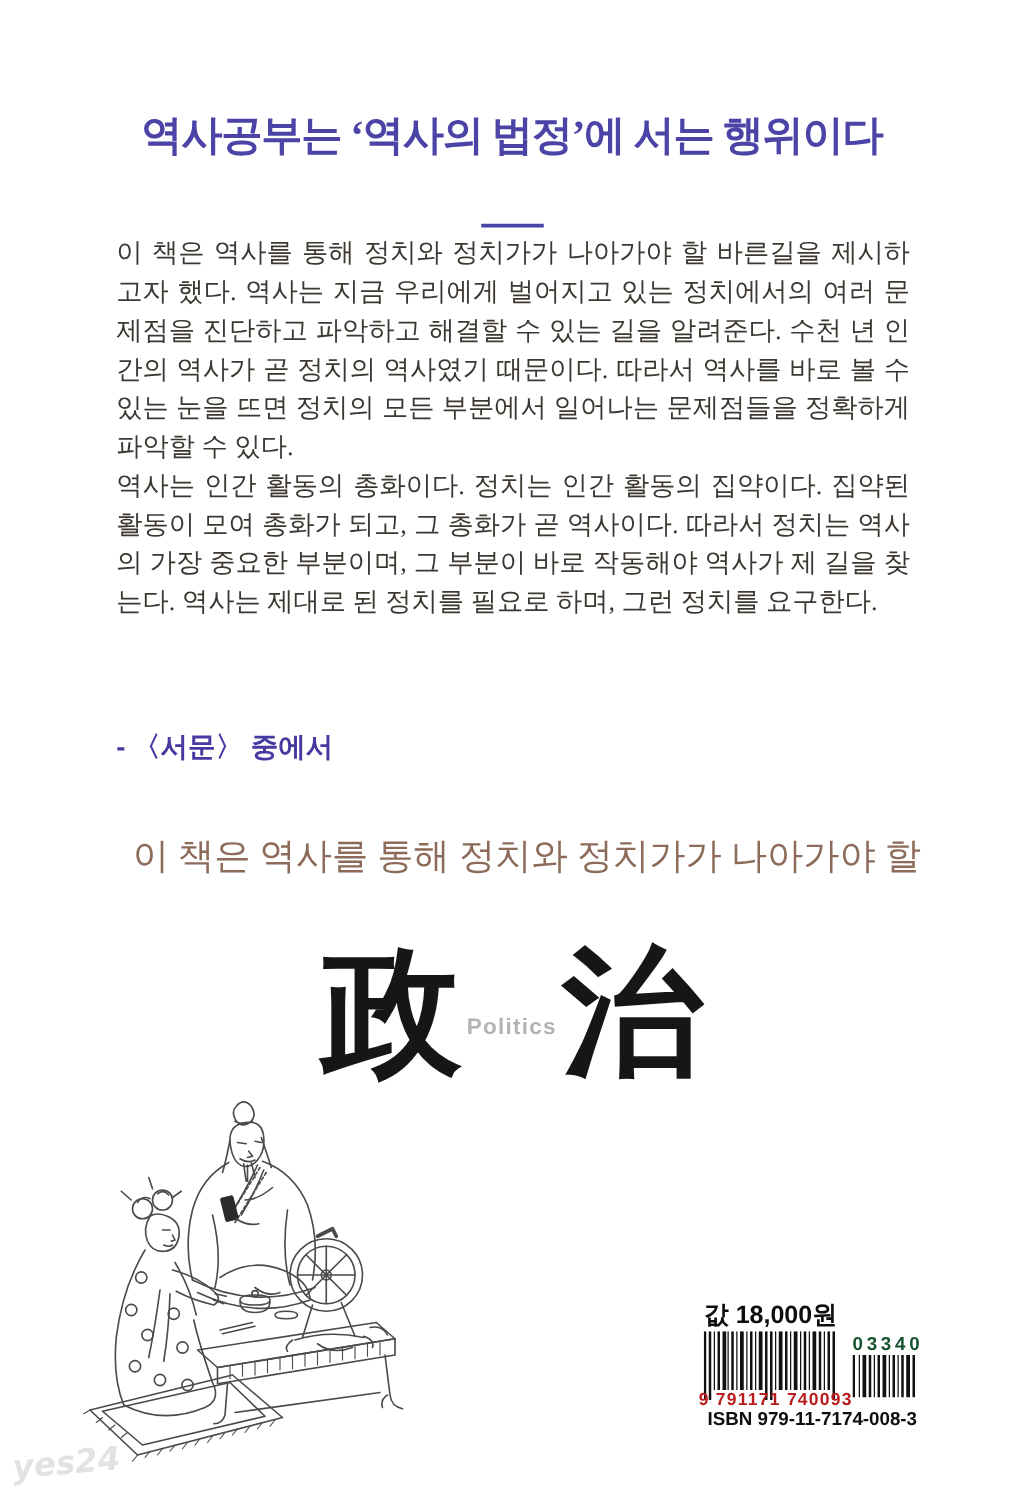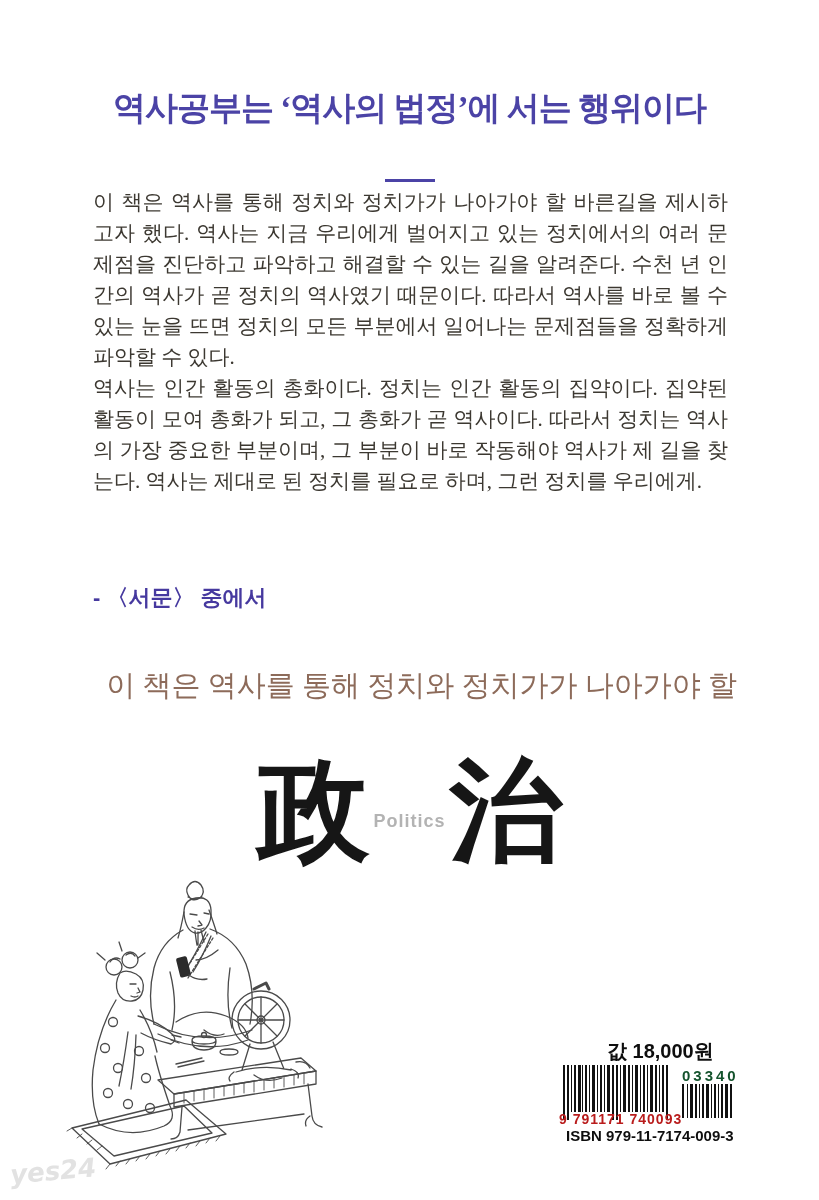--- a/index.html
+++ b/index.html
@@ -61,21 +61,20 @@
   }
   .illustration {
     position:absolute; left:58px; top:872px;
     width:332px; height:298px;
   }
   .price-label {
     position:absolute; left:563px; top:1038px;
     font-family:"Liberation Sans","DejaVu Sans",sans-serif;
     font-weight:bold; font-size:20px; color:#0e0e0e;
     white-space:nowrap;
-    margin-left:44px;
   }
   .barcode-main { position:absolute; left:563px; top:1065px; }
   .barcode-main-number {
     position:absolute; left:559px; top:1111px; width:116px;
     font-family:"Liberation Sans","DejaVu Sans",sans-serif;
     font-weight:bold; font-size:14px; color:#b91c1c;
     white-space:nowrap; letter-spacing:1px;
   }
   .barcode-addon-number {
     position:absolute; left:682px; top:1067px;
@@ -102,21 +101,21 @@
 <body>
 
 <div class="cover">
 
   <h1 class="headline">역사공부는 ‘역사의 법정’에 서는 행위이다</h1>
 
   <div class="divider"></div>
 
   <div class="body-text">
     <p>이 책은 역사를 통해 정치와 정치가가 나아가야 할 바른길을 제시하고자 했다. 역사는 지금 우리에게 벌어지고 있는 정치에서의 여러 문제점을 진단하고 파악하고 해결할 수 있는 길을 알려준다. 수천 년 인간의 역사가 곧 정치의 역사였기 때문이다. 따라서 역사를 바로 볼 수 있는 눈을 뜨면 정치의 모든 부분에서 일어나는 문제점들을 정확하게 파악할 수 있다.</p>
-    <p>역사는 인간 활동의 총화이다. 정치는 인간 활동의 집약이다. 집약된 활동이 모여 총화가 되고, 그 총화가 곧 역사이다. 따라서 정치는 역사의 가장 중요한 부분이며, 그 부분이 바로 작동해야 역사가 제 길을 찾는다. 역사는 제대로 된 정치를 필요로 하며, 그런 정치를 우리에게.</p>
+    <p>역사는 인간 활동의 총화이다. 정치는 인간 활동의 집약이다. 집약된 활동이 모여 총화가 되고, 그 총화가 곧 역사이다. 따라서 정치는 역사의 가장 중요한 부분이며, 그 부분이 바로 작동해야 역사가 제 길을 찾는다. 역사는 제대로 된 정치를 필요로 하며, 그런 정치를 요구한다.</p>
   </div>
 
   <div class="quote-source">- 〈서문〉 중에서</div>
 
   <div class="tagline">
     <div>이 책은 역사를 통해 정치와 정치가가 나아가야 할</div>
   </div>
 
   <div class="hanja-row">
     <span class="hanja-char">政</span>
@@ -202,17 +201,17 @@
   <svg class="barcode-main" width="107" height="55" viewBox="0 0 107 55" xmlns="http://www.w3.org/2000/svg">
     <path fill="#111111" d="M0,0h2v55h-2z M4,0h2v55h-2z M8,0h1v47h-1z M11,0h2v47h-2z M15,0h3v47h-3z M19,0h1v47h-1z M22,0h2v47h-2z M26,0h1v47h-1z M29,0h3v47h-3z M34,0h1v47h-1z M37,0h2v47h-2z M41,0h1v47h-1z M44,0h3v47h-3z M49,0h2v55h-2z M53,0h2v55h-2z M57,0h1v47h-1z M60,0h3v47h-3z M65,0h2v47h-2z M69,0h1v47h-1z M72,0h3v47h-3z M77,0h1v47h-1z M80,0h2v47h-2z M84,0h1v47h-1z M87,0h3v47h-3z M92,0h2v47h-2z M96,0h1v47h-1z M99,0h2v47h-2z M103,0h2v55h-2z"></path>
   </svg>
   <div class="barcode-main-number">9 791171 740093</div>
 
   <div class="barcode-addon-number">03340</div>
   <svg class="barcode-addon" width="52" height="34" viewBox="0 0 52 34" xmlns="http://www.w3.org/2000/svg">
     <path fill="#111111" d="M0,0h2v34h-2z M5,0h1v34h-1z M8,0h3v34h-3z M13,0h2v34h-2z M17,0h1v34h-1z M20,0h2v34h-2z M24,0h3v34h-3z M29,0h1v34h-1z M32,0h2v34h-2z M36,0h1v34h-1z M39,0h2v34h-2z M43,0h3v34h-3z M48,0h2v34h-2z"></path>
   </svg>
 
-  <div class="isbn-label">ISBN 979-11-7174-009-3</div>
+  <div class="isbn-label">ISBN 979-11-7174-008-3</div>
 
   <div class="watermark">yes24</div>
 
 </div>
 
 </body></html>

